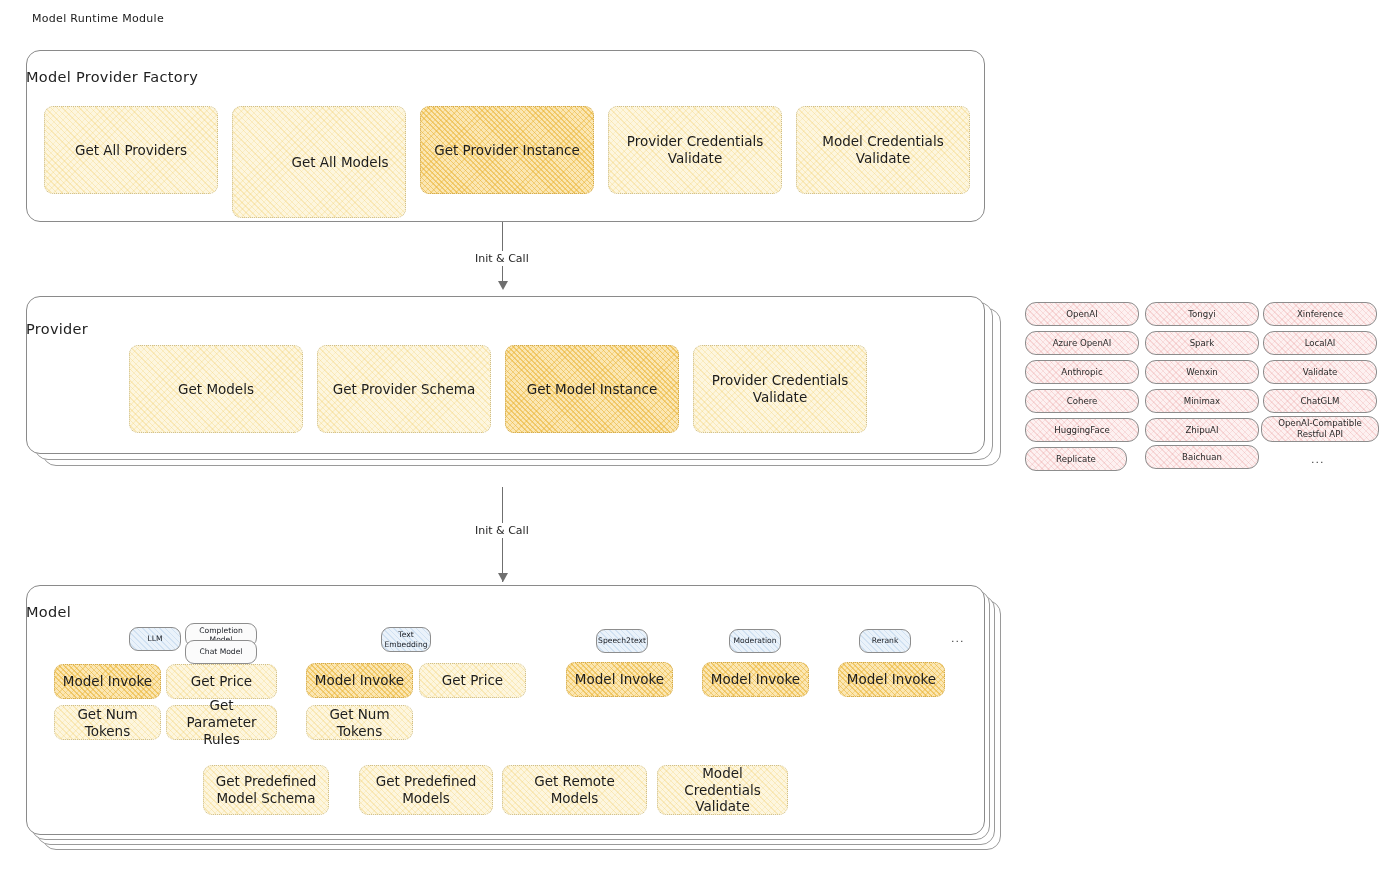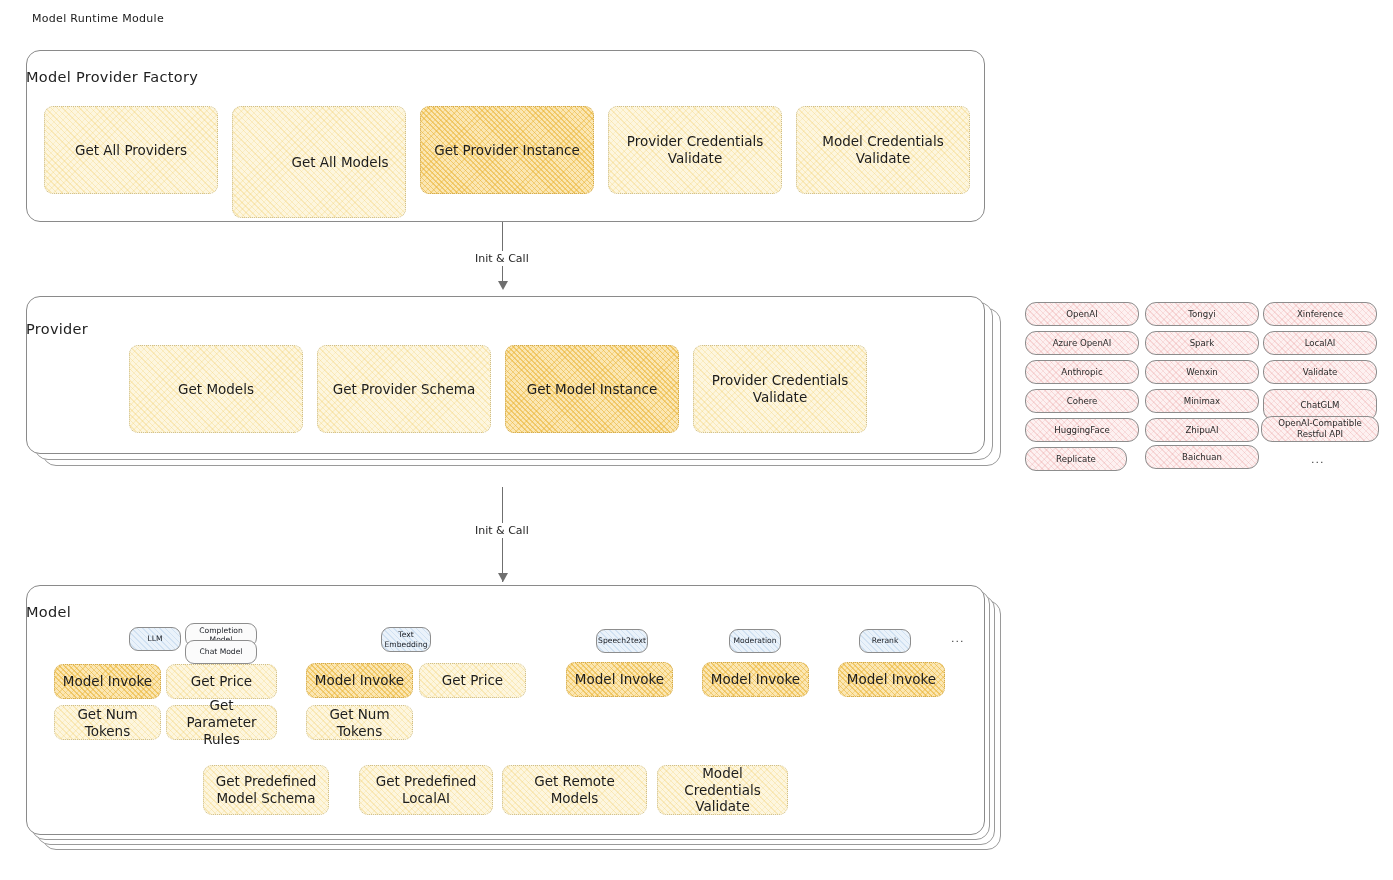--- a/index.html
+++ b/index.html
@@ -172,21 +172,21 @@
   <div class="node node-pink" style="left:1145px;top:302px;width:114px;height:24px;">Tongyi</div>
   <div class="node node-pink" style="left:1145px;top:331px;width:114px;height:24px;">Spark</div>
   <div class="node node-pink" style="left:1145px;top:360px;width:114px;height:24px;">Wenxin</div>
   <div class="node node-pink" style="left:1145px;top:389px;width:114px;height:24px;">Minimax</div>
   <div class="node node-pink" style="left:1145px;top:418px;width:114px;height:24px;">ZhipuAI</div>
   <div class="node node-pink" style="left:1145px;top:445px;width:114px;height:24px;">Baichuan</div>
 
   <div class="node node-pink" style="left:1263px;top:302px;width:114px;height:24px;">Xinference</div>
   <div class="node node-pink" style="left:1263px;top:331px;width:114px;height:24px;">LocalAI</div>
   <div class="node node-pink" style="left:1263px;top:360px;width:114px;height:24px;">Validate</div>
-  <div class="node node-pink" style="left:1263px;top:389px;width:114px;height:32px;">ChatGLM</div>
+  <div class="node node-pink" style="left:1263px;top:389px;width:114px;height:24px;">ChatGLM</div>
   <div class="node node-pink" style="left:1261px;top:416px;width:118px;height:26px;">OpenAI-Compatible Restful API</div>
   <div class="ellipsis" style="left:1311px;top:453px;">...</div>
 
   <div class="arrow-line" style="left:502px;top:487px;height:95px;"></div>
   <div class="arrow-head" style="left:498px;top:573px;"></div>
   <div class="arrow-label" style="left:471px;top:523px;">Init &amp; Call</div>
 
   <div class="card-shadow" style="left:42px;top:600px;width:959px;height:250px;"></div>
   <div class="card-shadow" style="left:36px;top:595px;width:959px;height:250px;"></div>
   <div class="card-shadow" style="left:31px;top:590px;width:959px;height:250px;"></div>
@@ -213,17 +213,17 @@
 
   <div class="chip chip-blue" style="left:729px;top:629px;width:52px;height:19px;">Moderation</div>
   <div class="node node-strong" style="left:702px;top:662px;width:107px;height:35px;">Model Invoke</div>
 
   <div class="chip chip-blue" style="left:859px;top:629px;width:52px;height:19px;">Rerank</div>
   <div class="node node-strong" style="left:838px;top:662px;width:107px;height:35px;">Model Invoke</div>
 
   <div class="ellipsis" style="left:951px;top:632px;">...</div>
 
   <div class="node node-light" style="left:203px;top:765px;width:126px;height:50px;">Get Predefined Model Schema</div>
-  <div class="node node-light" style="left:359px;top:765px;width:134px;height:50px;">Get Predefined LocalAI</div>
+  <div class="node node-light" style="left:359px;top:765px;width:134px;height:50px;">Get Predefined Models</div>
   <div class="node node-light" style="left:502px;top:765px;width:145px;height:50px;">Get Remote Models</div>
   <div class="node node-light" style="left:657px;top:765px;width:131px;height:50px;">Model Credentials Validate</div>
 
 </div>
 
 </body></html>

